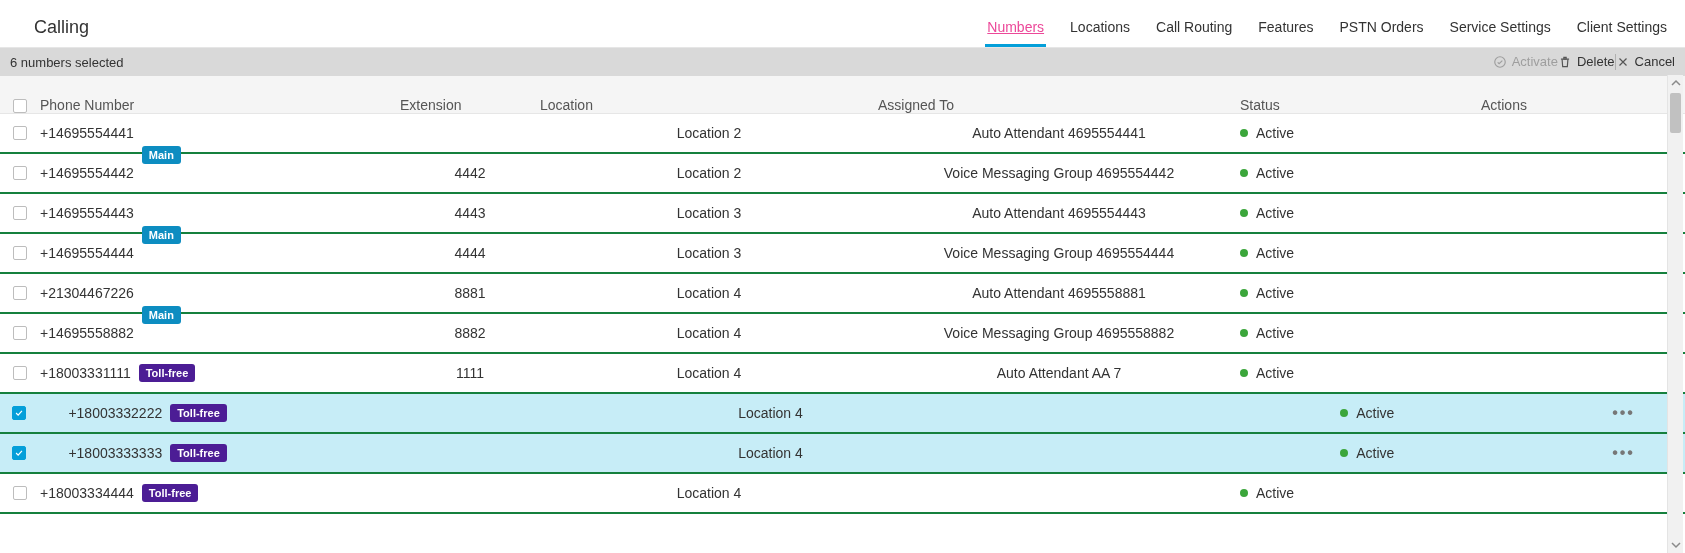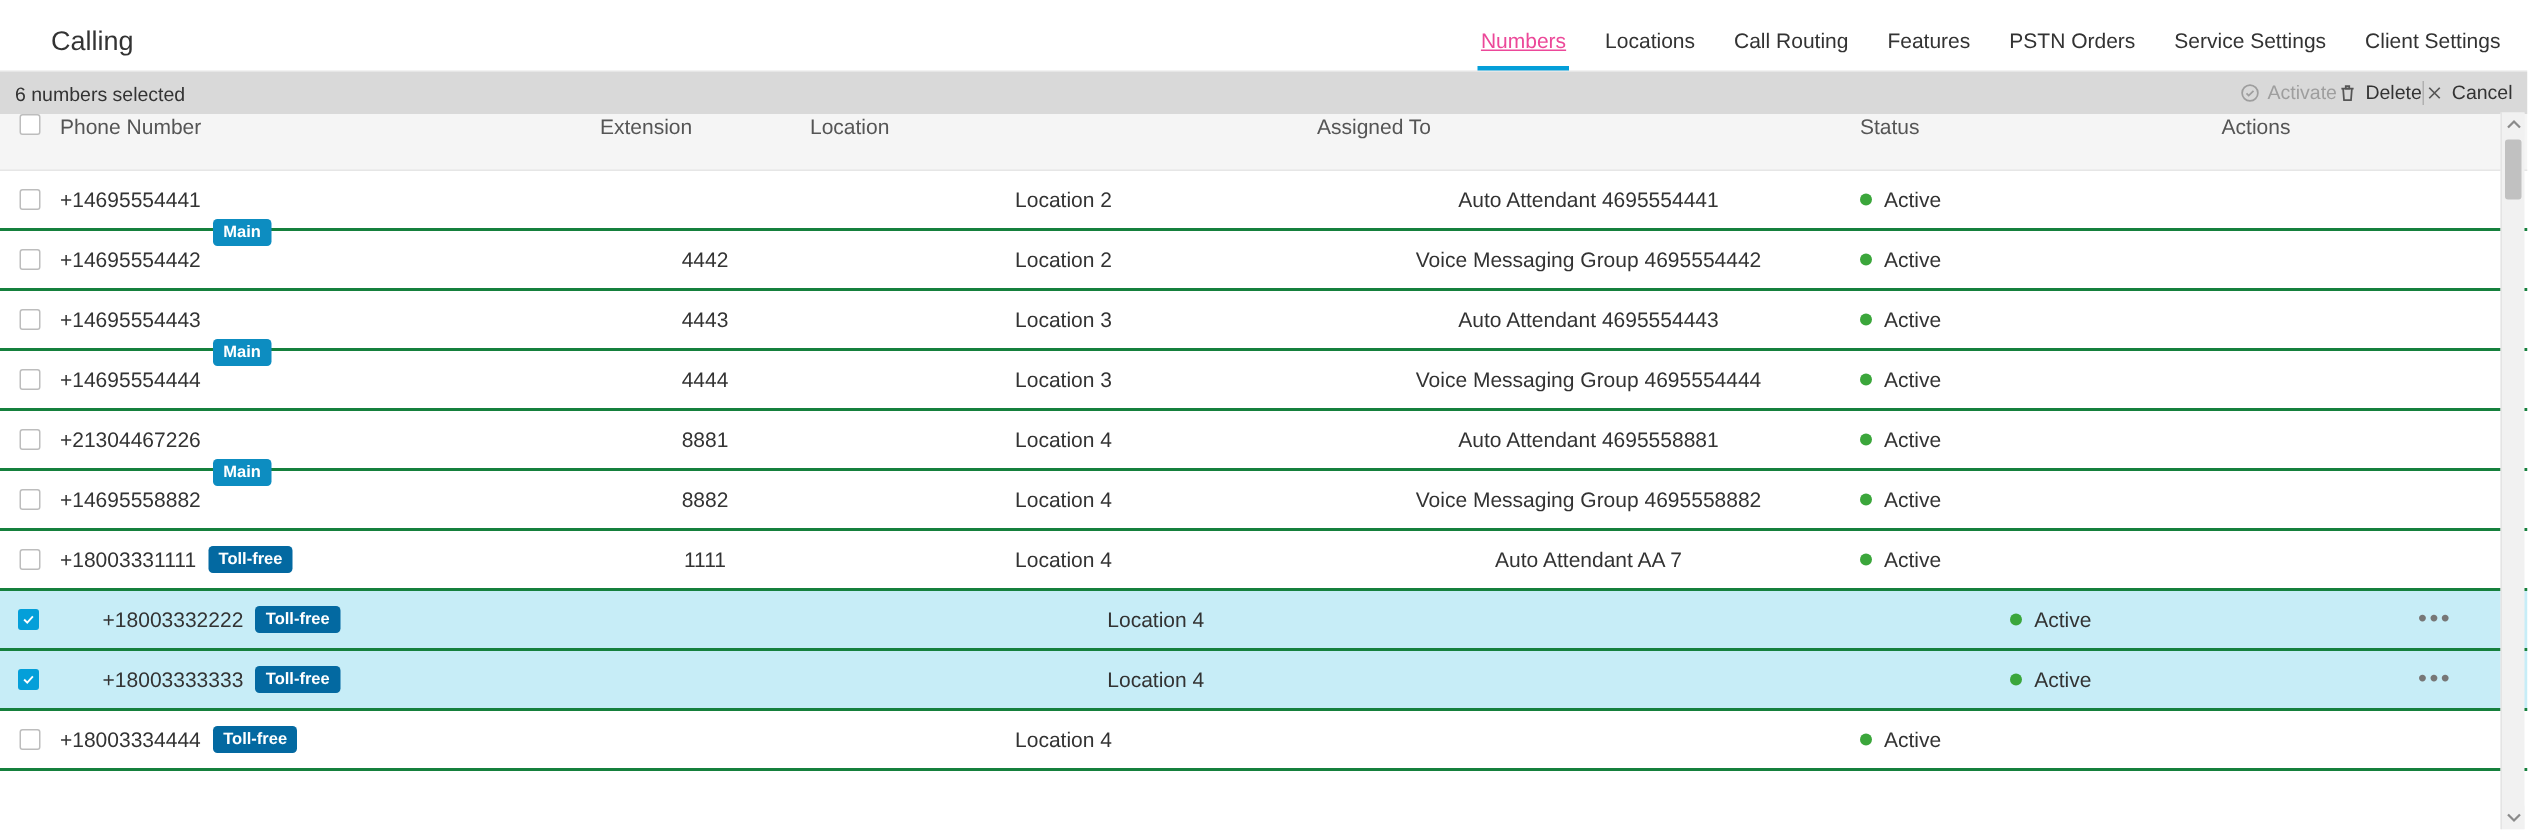--- a/index.html
+++ b/index.html
@@ -17,21 +17,21 @@
   
   .selbar { background:#d9d9d9; height:28px; display:flex; align-items:center; justify-content:space-between; padding:0 10px; color:#333; font-size:13px; }
   .selbar-actions { display:flex; align-items:flex-start; gap:0; }
   .selbar-btn { display:flex; align-items:center; gap:5px; color:#333; cursor:pointer; }
   .selbar-btn.disabled { color:#9e9e9e; cursor:default; }
   .selbar-sep { width:1px; height:16px; background:#b0b0b0; }
   .ico { width:14px; height:14px; display:inline-block; }
 
   
   .tbl-wrap { position:relative; }
-  .tbl-head { display:flex; align-items:flex-start; height:38px; background:#f5f5f5; color:#555; border-bottom:1px solid #e6e6e6; }
+  .tbl-head { display:flex; align-items:flex-end; height:38px; background:#f5f5f5; color:#555; border-bottom:1px solid #e6e6e6; }
   .row { display:flex; align-items:center; height:40px; border-bottom:2px solid #15803d;text-align:center; }
   .row.selected { background:#c7edf7;gap:30px; }
   .col-chk { width:40px; display:flex; justify-content:center; }
   .col-phone { width:360px; padding-left:0; display:flex; align-items:center; gap:8px;}
   .col-ext { width:140px; }
   .col-loc { width:338px; }
   .col-asg { width:362px; }
   .col-status { width:200px; display:flex; align-items:center; gap:8px;}
   .col-act { width:128px; display:flex; justify-content:center; }
 
@@ -42,21 +42,21 @@
   .tbl-head .col-status,
   .tbl-head .col-act { color:#555; }
 
   .chk { width:14px; height:14px; border:1px solid #bdbdbd; border-radius:2px; background:#fff; display:inline-flex; align-items:center; justify-content:center; cursor:pointer;}
   .chk.checked { background:#049fd9; border-color:#049fd9; }
   .chk.checked svg { display:block; }
   .chk svg { display:none; width:10px; height:10px; }
 
   .badge { display:inline-block; color:#fff; font-size:11px; font-weight:600; padding:2px 7px; border-radius:3px; line-height:14px;}
   .badge-main { background:#0d8dc1;margin-top:44px; }
-  .badge-toll { background:#0369a1; }
+  .badge-toll { background:#4c1d95; }
 
   .status-dot { width:8px; height:8px; border-radius:50%; background:#3ba63b; display:inline-block; }
   .more { letter-spacing:2px; font-weight:700; color:#777; cursor:pointer; font-size:16px; }
 
   
   .scroll-track { position:absolute; right:2px; top:75px; bottom:0; width:16px; background:#f1f1f1; border-left:1px solid #e4e4e4;}
   .scroll-thumb { position:absolute; left:2px; right:2px; top:0; height:40px; background:#c1c1c1; border-radius:2px;}
   .scroll-arrow { position:absolute; left:0; right:0; height:16px; display:flex; align-items:center; justify-content:center; color:#8a8a8a; font-size:10px; background:#f1f1f1;}
   .scroll-arrow.up { top:0; }
   .scroll-arrow.down { bottom:0; }

